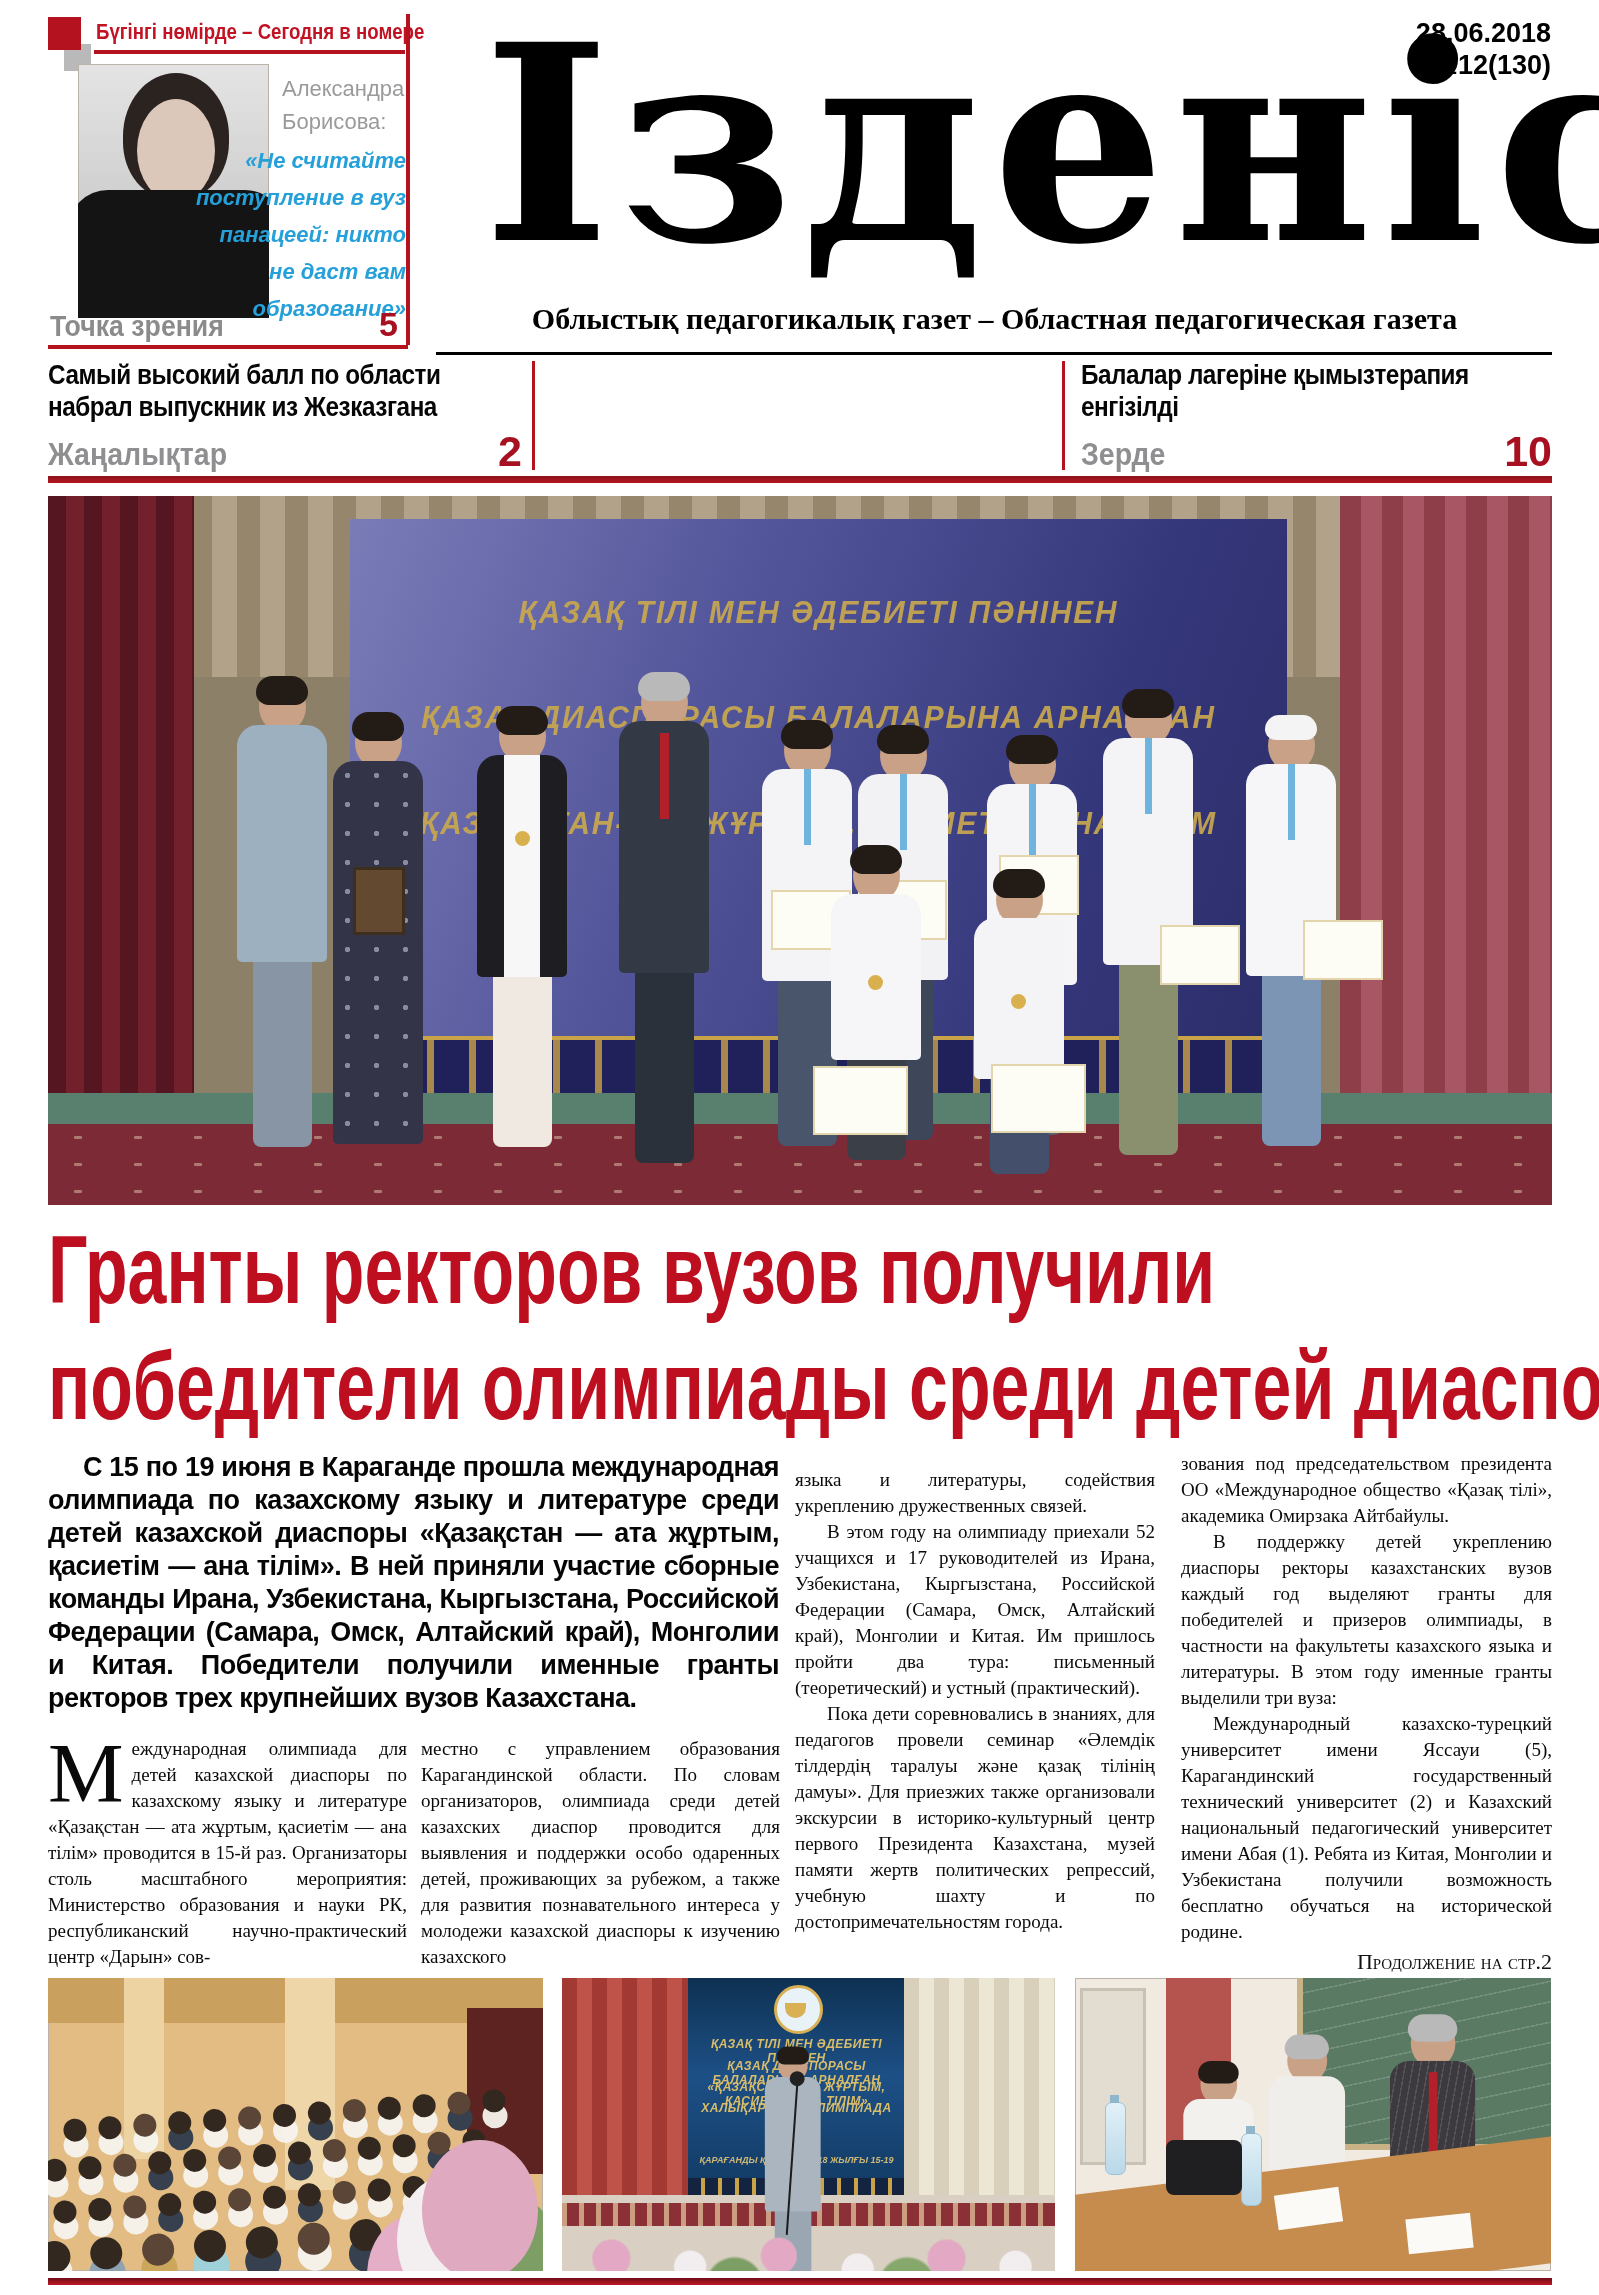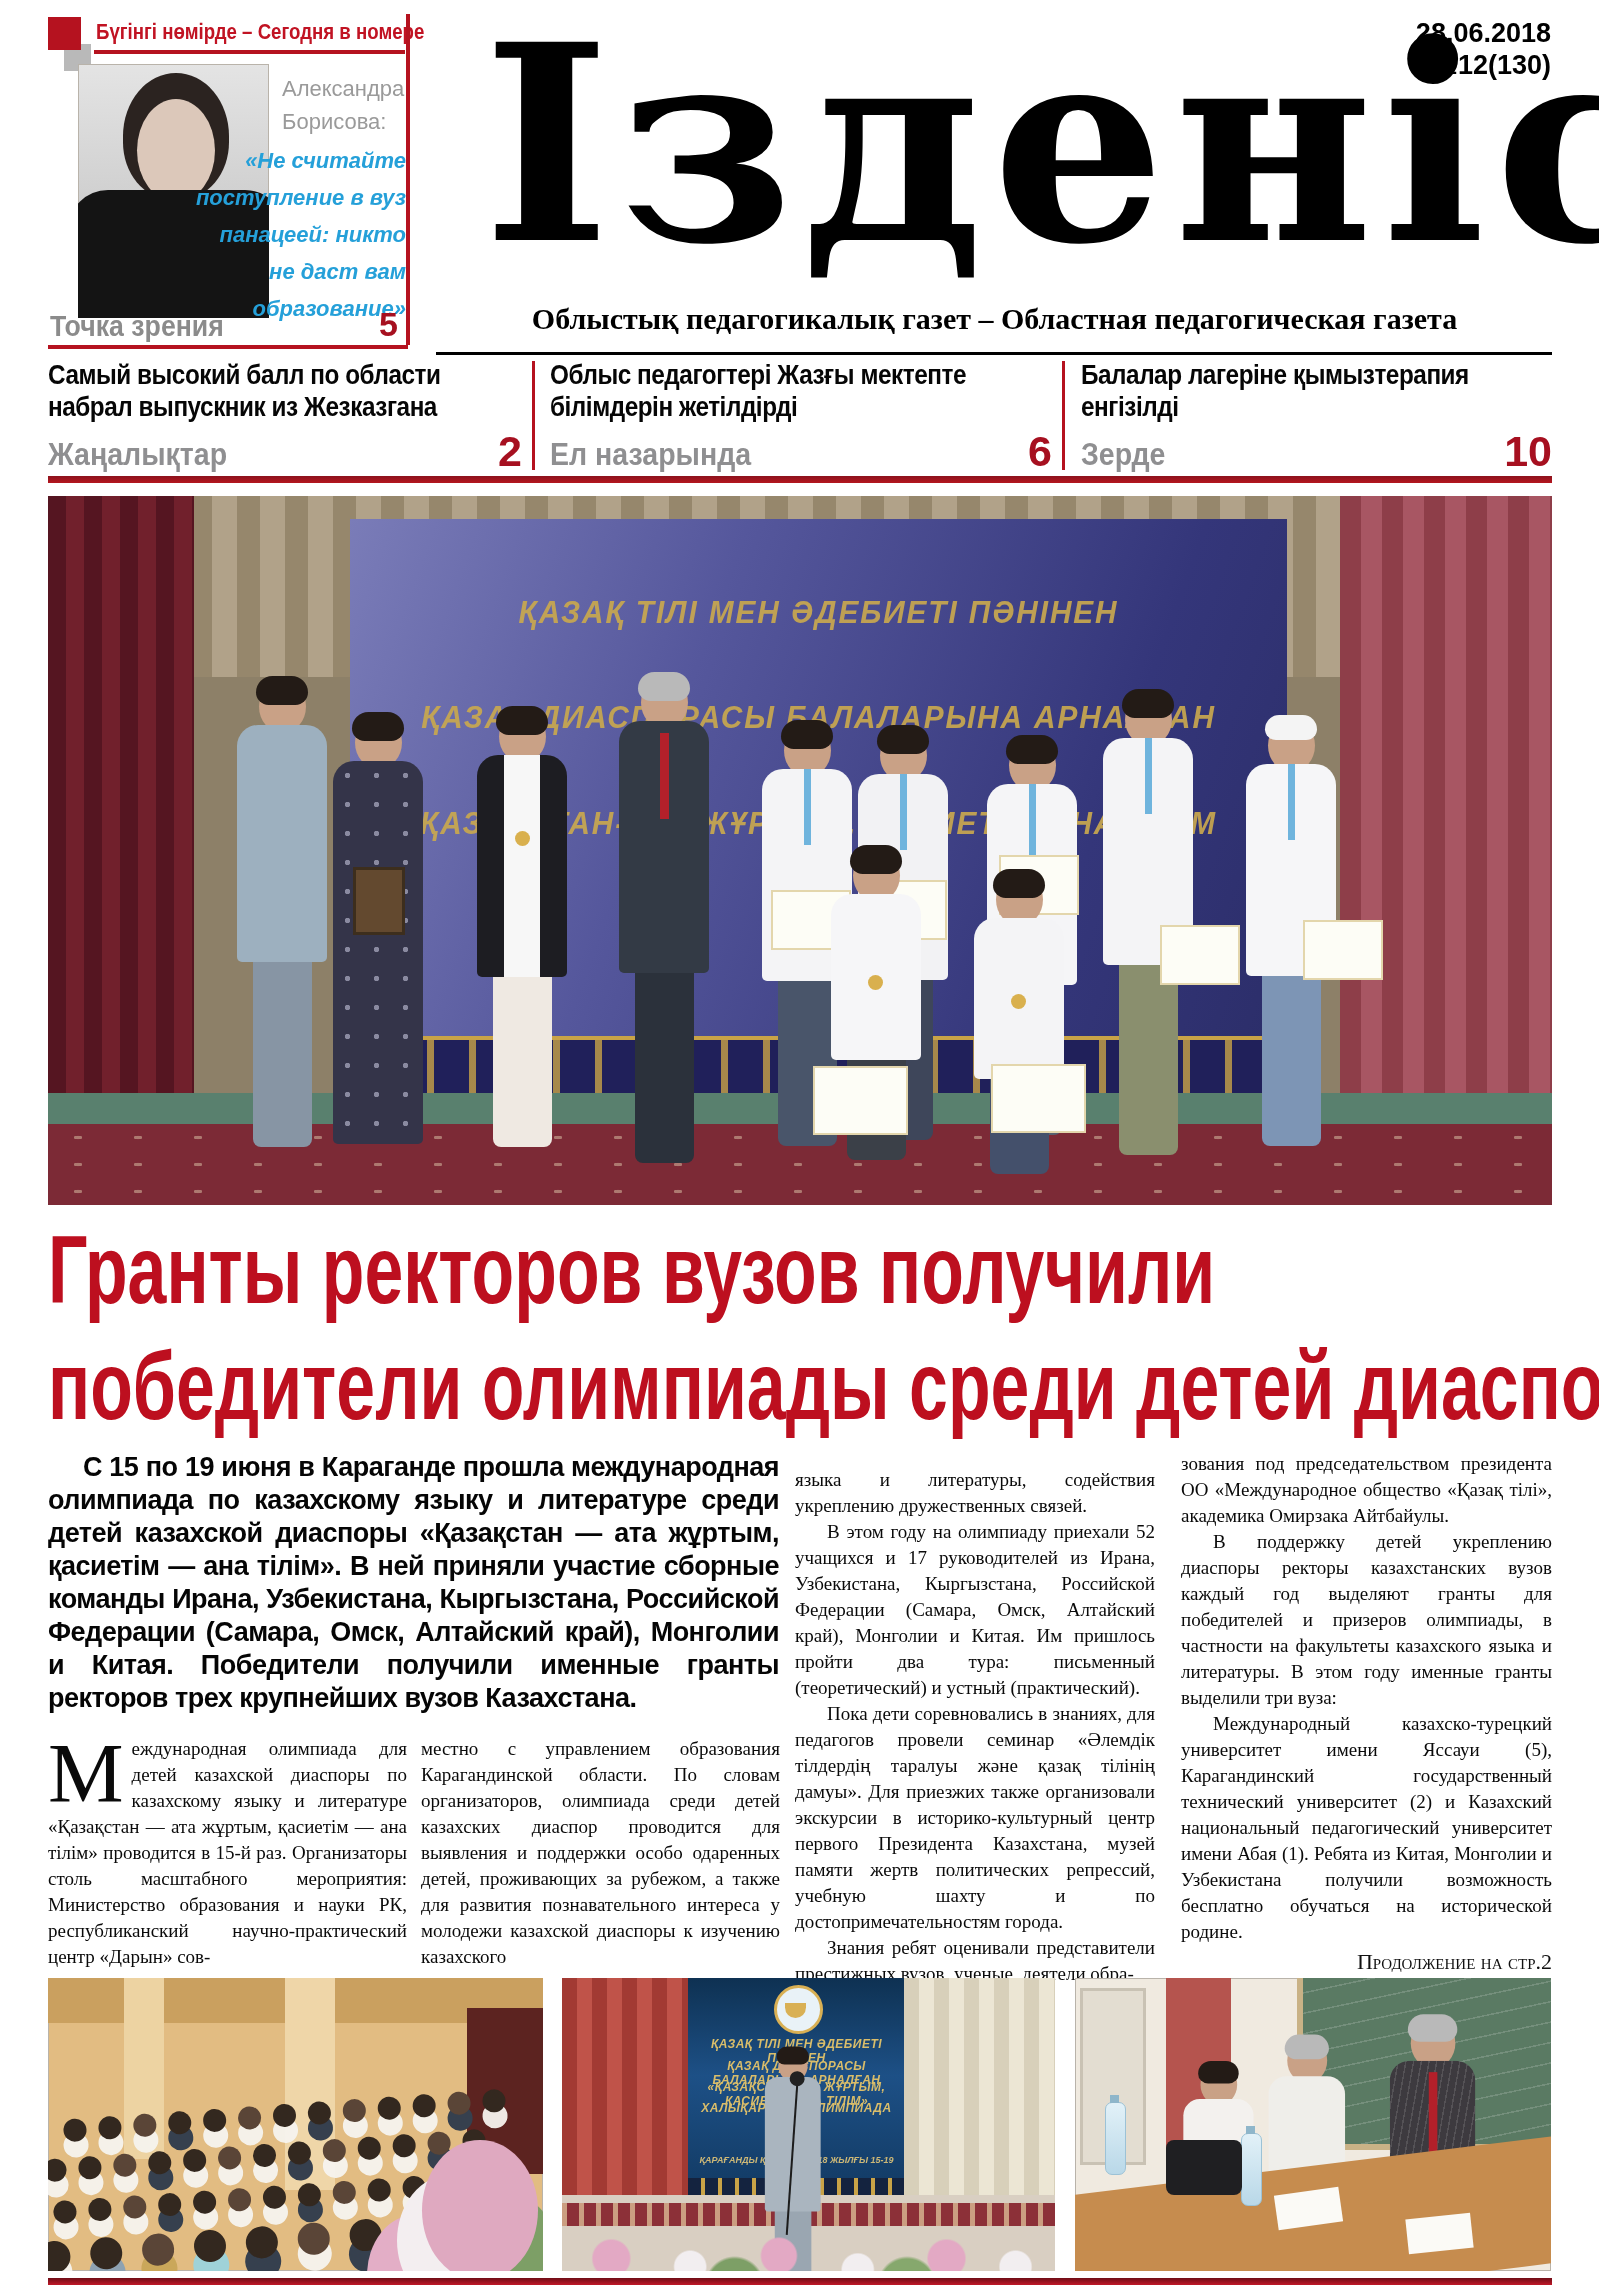--- a/index.html
+++ b/index.html
@@ -186,27 +186,20 @@
   <div class="abs" id="mast-rule"></div>
 
   <div class="abs teaser" style="left:48px;width:474px;">
     <div class="t-title">Самый высокий балл по области набрал выпускник из Жезказгана</div>
     <div class="t-bottom">
       <span class="t-rubric">Жаңалықтар</span>
       <span class="t-page">2</span>
     </div>
   </div>
   <div class="abs t-sep" style="left:532px;"></div>
-  <div class="abs teaser" style="left:550px;width:502px;">
-    <div class="t-title">Облыс педагогтері Жазғы мектепте білімдерін жетілдірді</div>
-    <div class="t-bottom">
-      <span class="t-rubric">Ел назарында</span>
-      <span class="t-page">6</span>
-    </div>
-  </div>
   <div class="abs t-sep" style="left:1062px;"></div>
   <div class="abs teaser" style="left:1081px;width:471px;">
     <div class="t-title">Балалар лагеріне қымызтерапия енгізілді</div>
     <div class="t-bottom">
       <span class="t-rubric">Зерде</span>
       <span class="t-page">10</span>
     </div>
   </div>
   <div class="abs" id="rule-thick-top"></div>
 
@@ -298,21 +291,20 @@
   <div class="abs bodycol" id="col1">
     <p><span id="dropcap">М</span><span>еждународная олимпиада для детей казахской диаспоры по казахскому языку и литературе «Қазақстан — ата жұртым, қасиетім — ана тілім» проводится в 15-й раз. Организаторы столь масштабного мероприятия: Министерство образования и науки РК, республиканский научно-практический центр «Дарын» сов-</span></p>
   </div>
   <div class="abs bodycol" id="col2">
     <p>местно с управлением образования Карагандинской области. По словам организаторов, олимпиада среди детей казахских диаспор проводится для выявления и поддержки особо одаренных детей, проживающих за рубежом, а также для развития познавательного интереса у молодежи казахской диаспоры к изучению казахского</p>
   </div>
   <div class="abs bodycol" id="col3">
     <p>языка и литературы, содействия укреплению дружественных связей.</p>
     <p class="ind">В этом году на олимпиаду приехали 52 учащихся и 17 руководителей из Ирана, Узбекистана, Кыргызстана, Российской Федерации (Самара, Омск, Алтайский край), Монголии и Китая. Им пришлось пройти два тура: письменный (теоретический) и устный (практический).</p>
     <p class="ind">Пока дети соревновались в знаниях, для педагогов провели семинар «Әлемдік тілдердің таралуы және қазақ тілінің дамуы». Для приезжих также организовали экскурсии в историко-культурный центр первого Президента Казахстана, музей памяти жертв политических репрессий, учебную шахту и по достопримечательностям города.</p>
-    <p class="ind">Знания ребят оценивали представители престижных вузов, ученые, деятели обра-</p>
   </div>
   <div class="abs bodycol" id="col4">
     <p>зования под председательством президента ОО «Международное общество «Қазақ тілі», академика Омирзака Айтбайулы.</p>
     <p class="ind">В поддержку детей укреплению диаспоры ректоры казахстанских вузов каждый год выделяют гранты для победителей и призеров олимпиады, в частности на факультеты казахского языка и литературы. В этом году именные гранты выделили три вуза:</p>
     <p class="ind">Международный казахско-турецкий университет имени Яссауи (5), Карагандинский государственный технический университет (2) и Казахский национальный педагогический университет имени Абая (1). Ребята из Китая, Монголии и Узбекистана получили возможность бесплатно обучаться на исторической родине.</p>
     <div id="continuation">Продолжение на стр.2</div>
   </div>
 
   <div class="abs photo" id="photo-aud">
     <div class="abs" id="pa-ceiling"></div>

